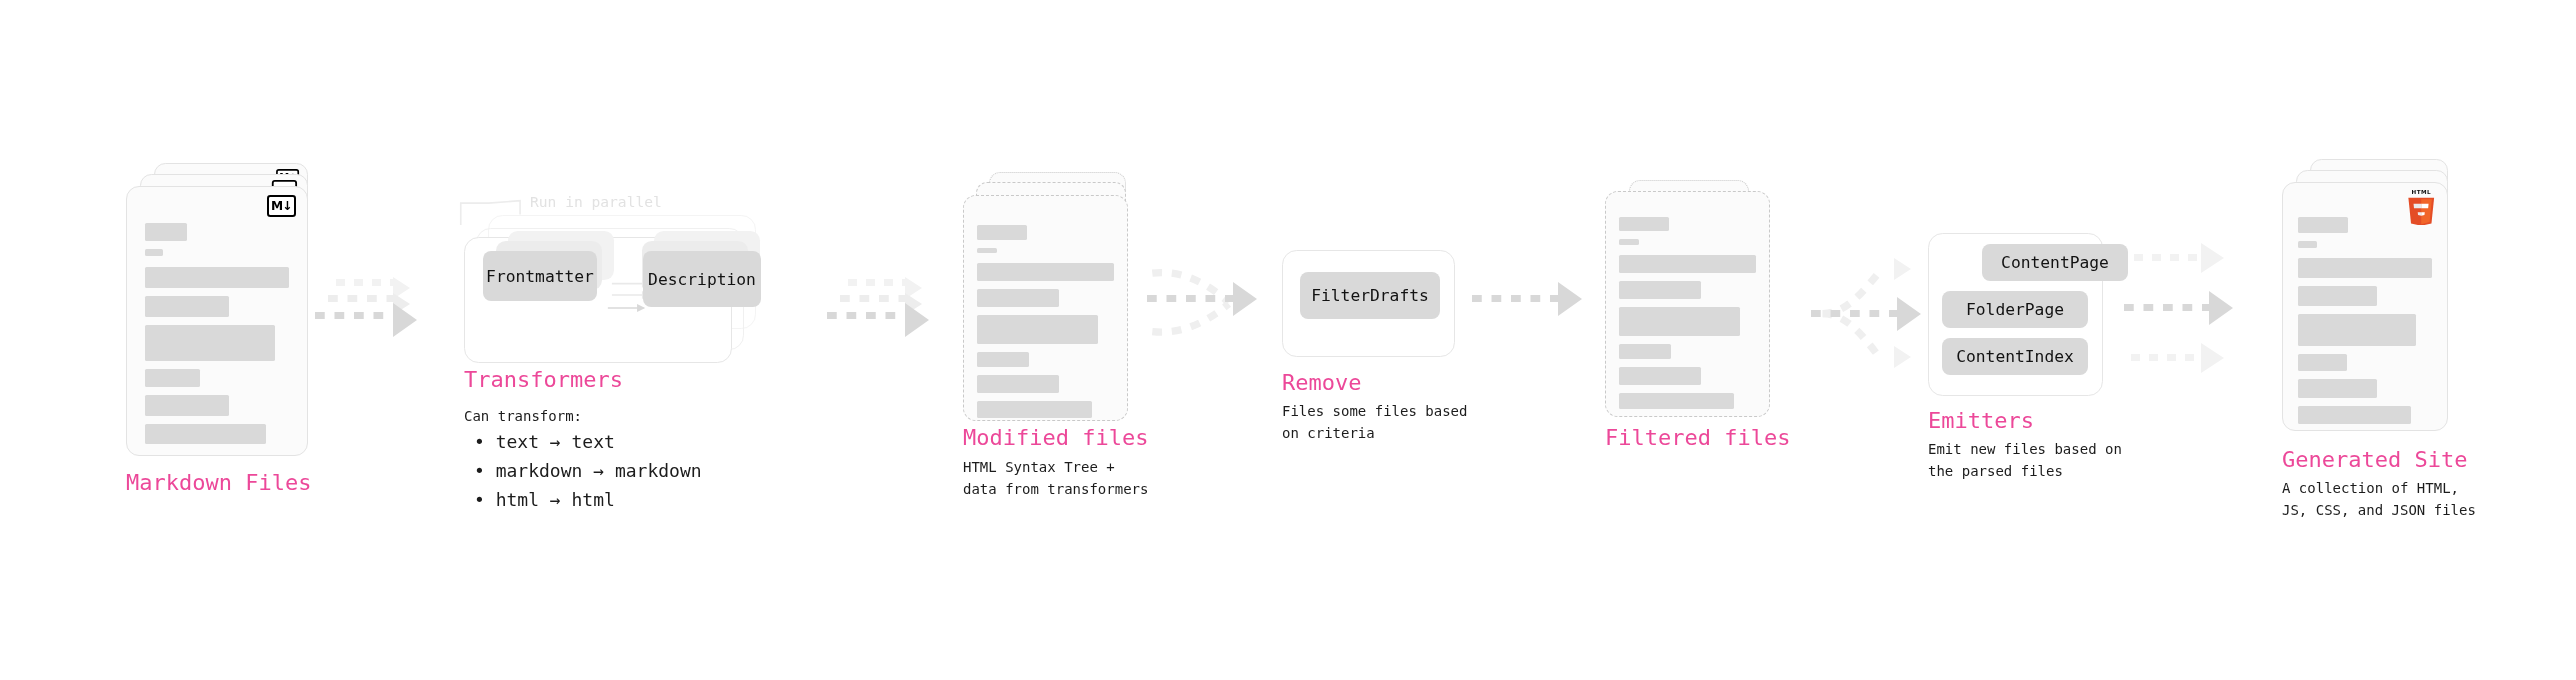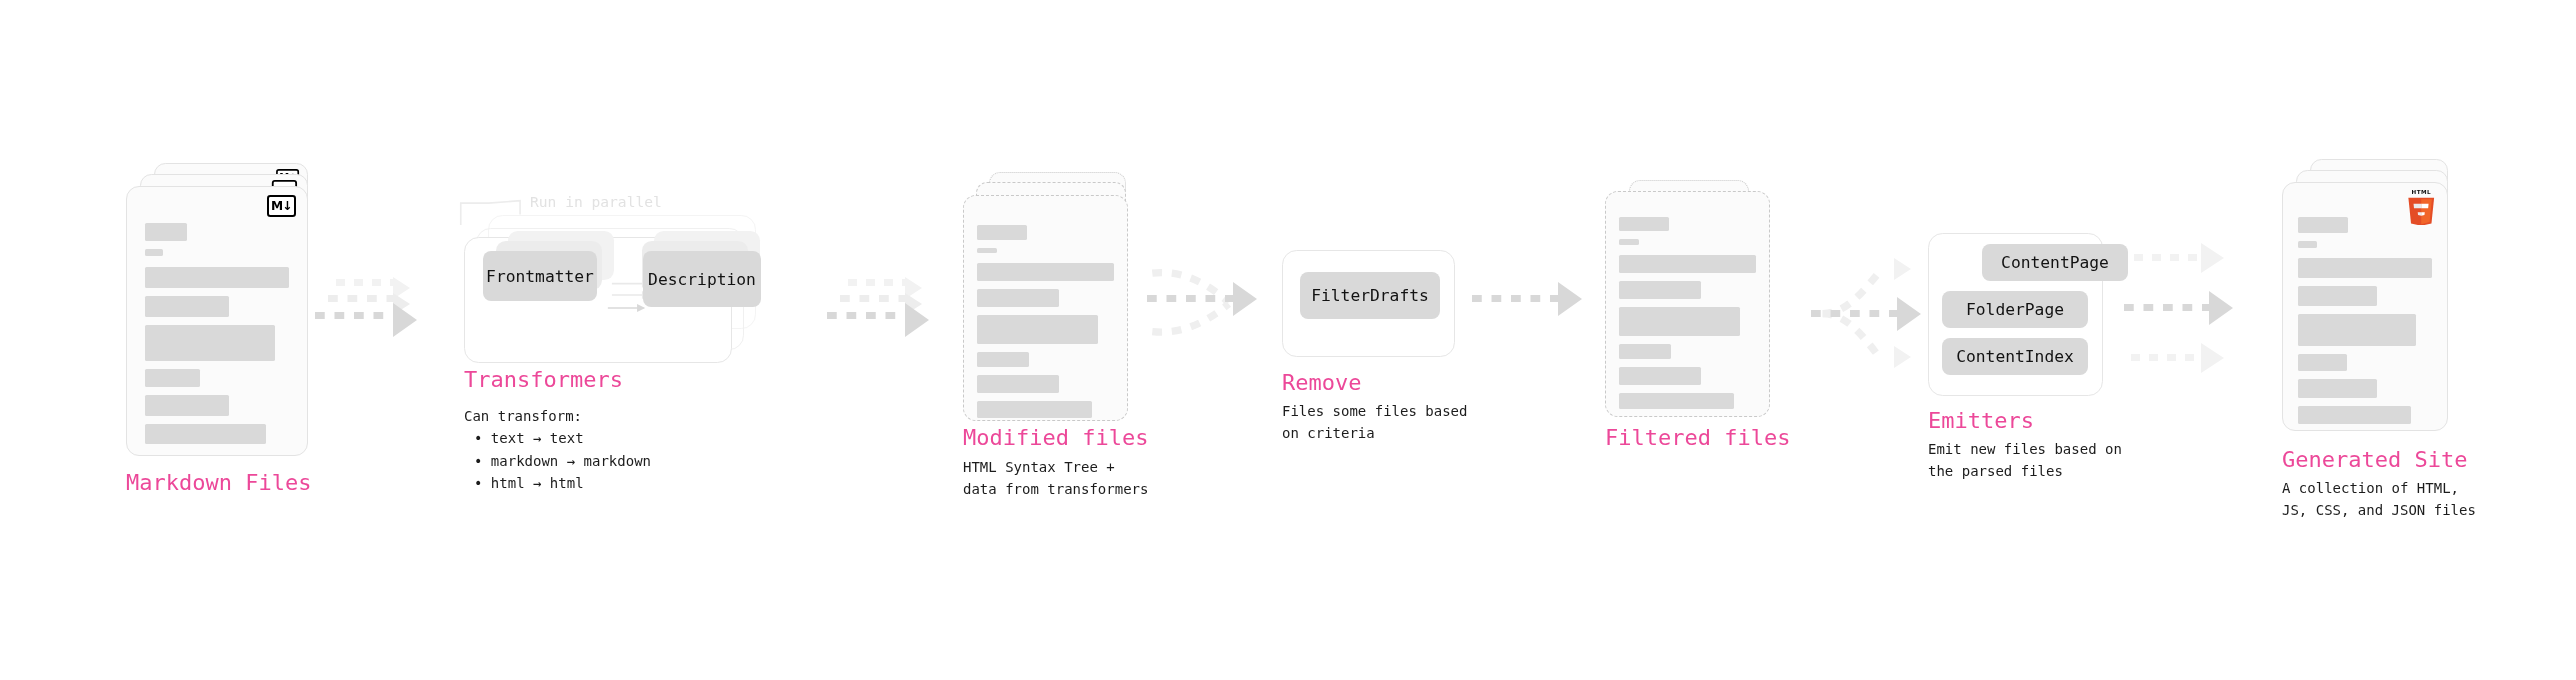--- a/index.html
+++ b/index.html
@@ -77,21 +77,21 @@
     font-size:14px;line-height:1.55;color:#1c1c1c;white-space:pre;
   }
   .tiny-note{
     position:absolute;
     font-family:"DejaVu Sans Mono","Liberation Mono",monospace;
     font-size:14.6px;color:#e2e2e2;white-space:nowrap;
   }
   .bullets{
     position:absolute;
     font-family:"DejaVu Sans Mono","Liberation Mono",monospace;
-    font-size:14px;line-height:1.62;color:#1c1c1c;
+    font-size:18px;line-height:1.62;color:#1c1c1c;
   }
   .bullets div{white-space:pre;}
 
   
   .arrowwrap{position:absolute;}
   .dash{
     position:absolute;height:7.3px;
     background-image:linear-gradient(90deg,#d8d8d8 0 9.8px,transparent 9.8px 19.5px);
     background-size:19.5px 7.3px;background-repeat:repeat-x;
   }

